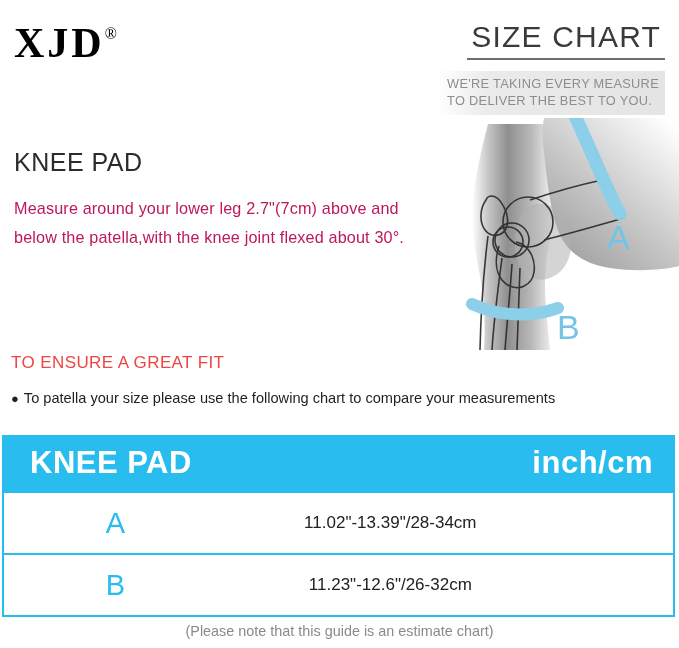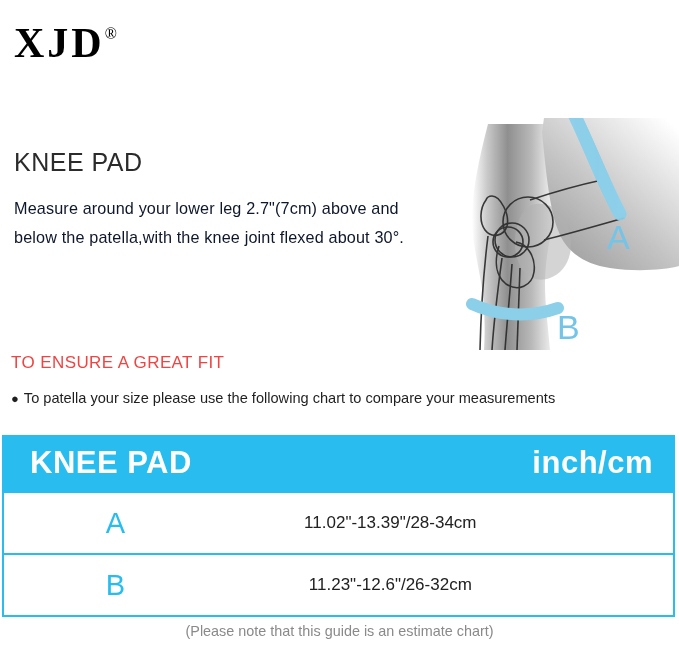--- a/index.html
+++ b/index.html
@@ -75,21 +75,21 @@
     color: #2b2b2b;
     font-weight: 400;
   }
   .product-desc {
     position: absolute;
     left: 14px;
     top: 194px;
     width: 425px;
     font-size: 16.2px;
     line-height: 29px;
-    color: #0f172a;
+    color: #be185d;
     letter-spacing: 0.15px;
   }
 
   
   .illustration {
     position: absolute;
     left: 424px;
     top: 118px;
     width: 255px;
     height: 232px;
@@ -184,20 +184,23 @@
   }
 </style>
 </head>
 <body>
 
 <div class="brand">
   <span>XJD</span><span class="reg">®</span>
 </div>
 
 <div class="headline-wrap">
+  <div class="headline">SIZE CHART</div>
+  <div class="subhead">WE'RE TAKING EVERY MEASURE
+TO DELIVER THE BEST TO YOU.</div>
 </div>
 
 <div class="product-title">KNEE PAD</div>
 <div class="product-desc">Measure around your lower leg 2.7"(7cm) above and below the patella,with the knee joint flexed about 30°.</div>
 
 <div class="illustration">
   <svg width="255" height="232" viewBox="0 0 255 232">
     <defs>
       <linearGradient id="legGrad" x1="0" y1="0" x2="1" y2="0">
         <stop offset="0%" stop-color="#ffffff"></stop>

